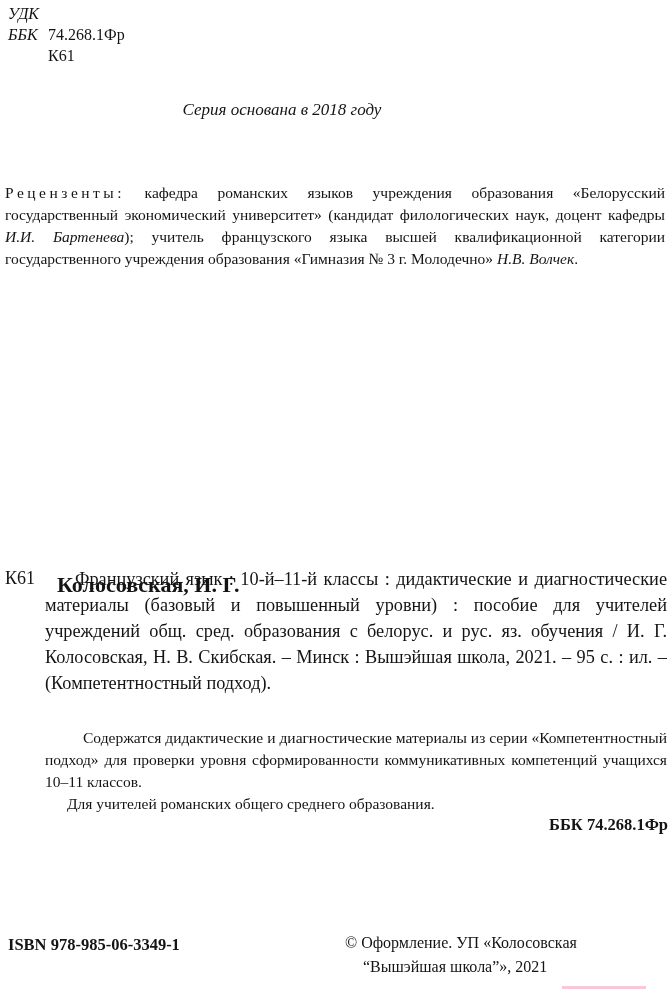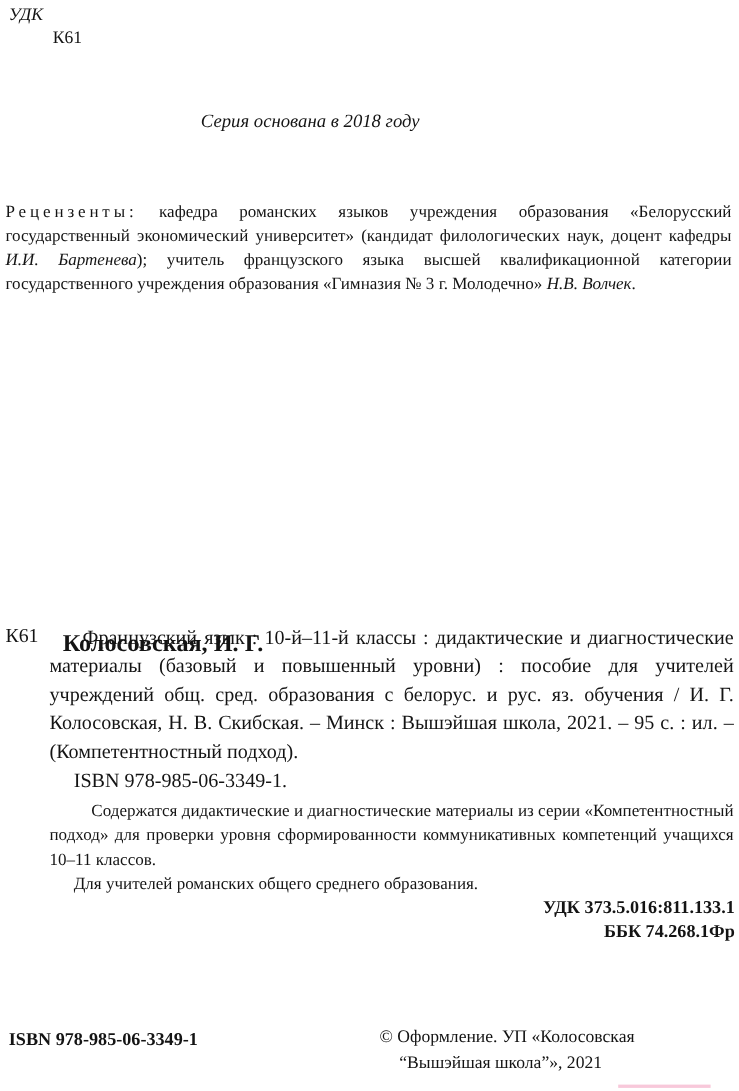--- a/index.html
+++ b/index.html
@@ -58,43 +58,45 @@
   .pink-mark { left:562px; top:986px; width:84px; height:3px;
                background:#f8c8da; }
 </style>
 </head>
 <body>
 
 <div class="abs top-block">
   <div class="top-row">
     <span class="top-label">УДК</span>
   </div>
+  <div class="top-row">
+    <span class="top-label">ББК</span>
+    <span>74.268.1Фр</span>
+  </div>
   <div class="top-kcode">К61</div>
 </div>
 
 <div class="abs series">Серия основана в 2018 году</div>
 
 <p class="abs reviewers"><span class="spaced">Рецензенты:</span> <span>кафедра романских языков учреждения образования «Белорусский государственный экономический университет» (кандидат филологических наук, доцент кафедры</span> <span class="it">И.И. Бартенева</span><span>); учитель французского языка высшей квалификационной категории государственного учреждения образования «Гимназия № 3 г. Молодечно»</span> <span class="it">Н.В. Волчек</span><span>.</span></p>
 
 <div class="abs catalog-author">Колосовская, И. Г.</div>
 
 <div class="abs catalog-code">К61</div>
 
 <div class="abs catalog-body">
   <p class="catalog-desc">Французский язык : 10-й–11-й классы : дидактические и диагностические материалы (базовый и повышенный уровни) : пособие для учителей учреждений общ. сред. образования с белорус. и рус. яз. обучения / И. Г. Колосовская, Н. В. Скибская. – Минск : Вышэйшая школа, 2021. – 95 с. : ил. – (Компетентностный подход).</p>
-  <p class="catalog-isbn">ISBN 978-985-06-3349-1.</p>
 </div>
 
 <div class="abs annotation">
   <p class="ann-summary">Содержатся дидактические и диагностические материалы из серии «Компетентностный подход» для проверки уровня сформированности коммуникативных компетенций учащихся 10–11 классов.</p>
   <p class="ann-audience">Для учителей романских общего среднего образования.</p>
 </div>
 
 <div class="abs class-right">
-  <div>УДК 373.5.016:811.133.1</div>
   <div>ББК 74.268.1Фр</div>
 </div>
 
 <div class="abs footer-isbn">ISBN 978-985-06-3349-1</div>
 
 <div class="abs footer-copy">
   <div>© Оформление. УП «Колосовская</div>
   <div class="copy-indent">“Вышэйшая школа”», 2021</div>
 </div>
 

